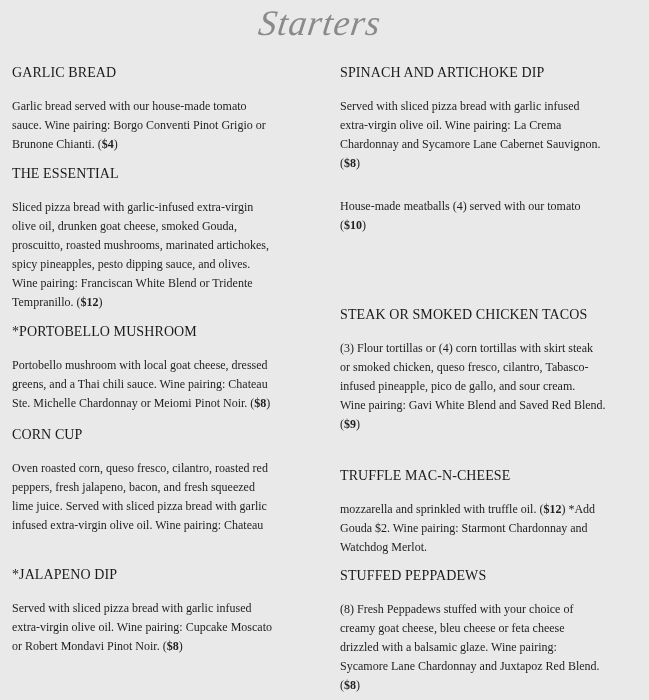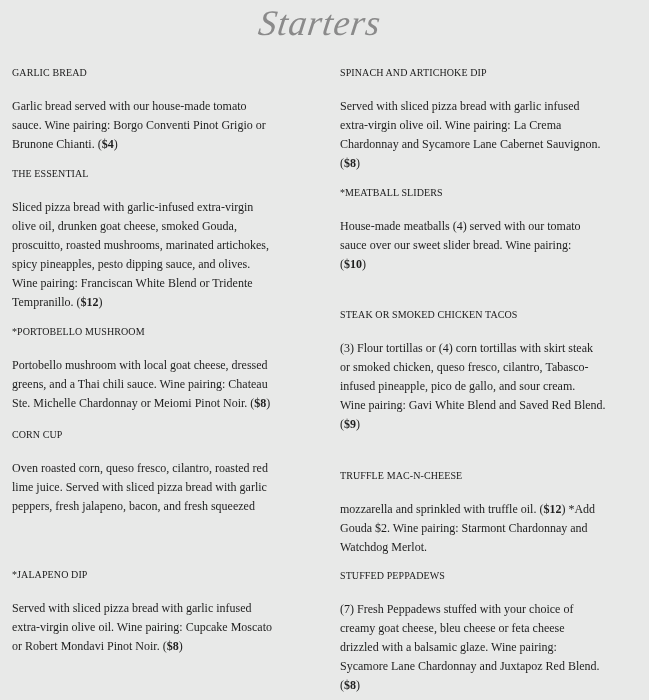--- a/index.html
+++ b/index.html
@@ -27,21 +27,21 @@
     }
     .col {
       position: absolute; top: 0;
     }
     .col.left { left: 12px; width: 312px; }
     .col.right { left: 340px; width: 305px; }
     .item { position: absolute; left: 0; width: 100%; }
     .item h2 {
       margin: 0; font-weight: normal;
       font-family: "Liberation Serif", serif;
-      font-size: 10px; line-height: 20px;
+      font-size: 14px; line-height: 20px;
       color: #1a1a1a;
       letter-spacing: 0.1px;
     }
     .item p {
       margin: 14px 0 0 0;
       font-family: "Liberation Serif", serif;
       font-size: 12px; line-height: 19px;
       color: #1e1e1e;
       white-space: nowrap;
     }
@@ -84,22 +84,23 @@
       <span class="ln">Portobello mushroom with local goat cheese, dressed</span>
       <span class="ln">greens, and a Thai chili sauce.  Wine pairing: Chateau</span>
       <span class="ln"><span>Ste. Michelle Chardonnay or Meiomi Pinot Noir. (</span><span class="price">$8</span><span>)</span></span>
     </p>
   </div>
 
   <div class="item" style="top:425px">
     <h2>CORN CUP</h2>
     <p>
       <span class="ln">Oven roasted corn, queso fresco, cilantro, roasted red</span>
+      <span class="ln">peppers, fresh jalapeno, bacon, and fresh squeezed</span>
       <span class="ln">lime juice. Served with sliced pizza bread with garlic</span>
-      <span class="ln">peppers, fresh jalapeno, bacon, and fresh squeezed</span>
+      <span class="ln">infused extra-virgin olive oil.  Wine pairing: Chateau</span>
     </p>
   </div>
 
   <div class="item" style="top:565px">
     <h2>*JALAPENO DIP</h2>
     <p>
       <span class="ln">Served with sliced pizza bread with garlic infused</span>
       <span class="ln">extra-virgin olive oil.  Wine pairing: Cupcake Moscato</span>
       <span class="ln"><span>or Robert Mondavi Pinot Noir. (</span><span class="price">$8</span><span>)</span></span>
     </p>
@@ -112,24 +113,22 @@
     <h2>SPINACH AND ARTICHOKE DIP</h2>
     <p>
       <span class="ln">Served with sliced pizza bread with garlic infused</span>
       <span class="ln">extra-virgin olive oil.  Wine pairing: La Crema</span>
       <span class="ln">Chardonnay and Sycamore Lane Cabernet Sauvignon.</span>
       <span class="ln"><span>(</span><span class="price">$8</span><span>)</span></span>
     </p>
   </div>
 
   <div class="item" style="top:183px">
-    <h2>*MEATBALL SLIDERS</h2>
     <p>
       <span class="ln">House-made meatballs (4) served with our tomato</span>
-      <span class="ln">sauce over our sweet slider bread.  Wine pairing:</span>
       <span class="ln"><span>(</span><span class="price">$10</span><span>)</span></span>
     </p>
   </div>
 
   <div class="item" style="top:305px">
     <h2>STEAK OR SMOKED CHICKEN TACOS</h2>
     <p>
       <span class="ln">(3) Flour tortillas or (4) corn tortillas with skirt steak</span>
       <span class="ln">or smoked chicken, queso fresco, cilantro, Tabasco-</span>
       <span class="ln">infused pineapple, pico de gallo, and sour cream.</span>
@@ -143,20 +142,20 @@
     <p>
       <span class="ln"><span>mozzarella and sprinkled with truffle oil. (</span><span class="price">$12</span><span>) *Add</span></span>
       <span class="ln">Gouda $2. Wine pairing: Starmont Chardonnay and</span>
       <span class="ln">Watchdog Merlot.</span>
     </p>
   </div>
 
   <div class="item" style="top:566px">
     <h2>STUFFED PEPPADEWS</h2>
     <p>
-      <span class="ln">(7) Fresh Peppadews stuffed with your choice of</span>
+      <span class="ln">(8) Fresh Peppadews stuffed with your choice of</span>
       <span class="ln">creamy goat cheese, bleu cheese or feta cheese</span>
       <span class="ln">drizzled with a balsamic glaze. Wine pairing:</span>
       <span class="ln">Sycamore Lane Chardonnay and Juxtapoz Red Blend.</span>
       <span class="ln"><span>(</span><span class="price">$8</span><span>)</span></span>
     </p>
   </div>
 </div>
 
 </body></html>

